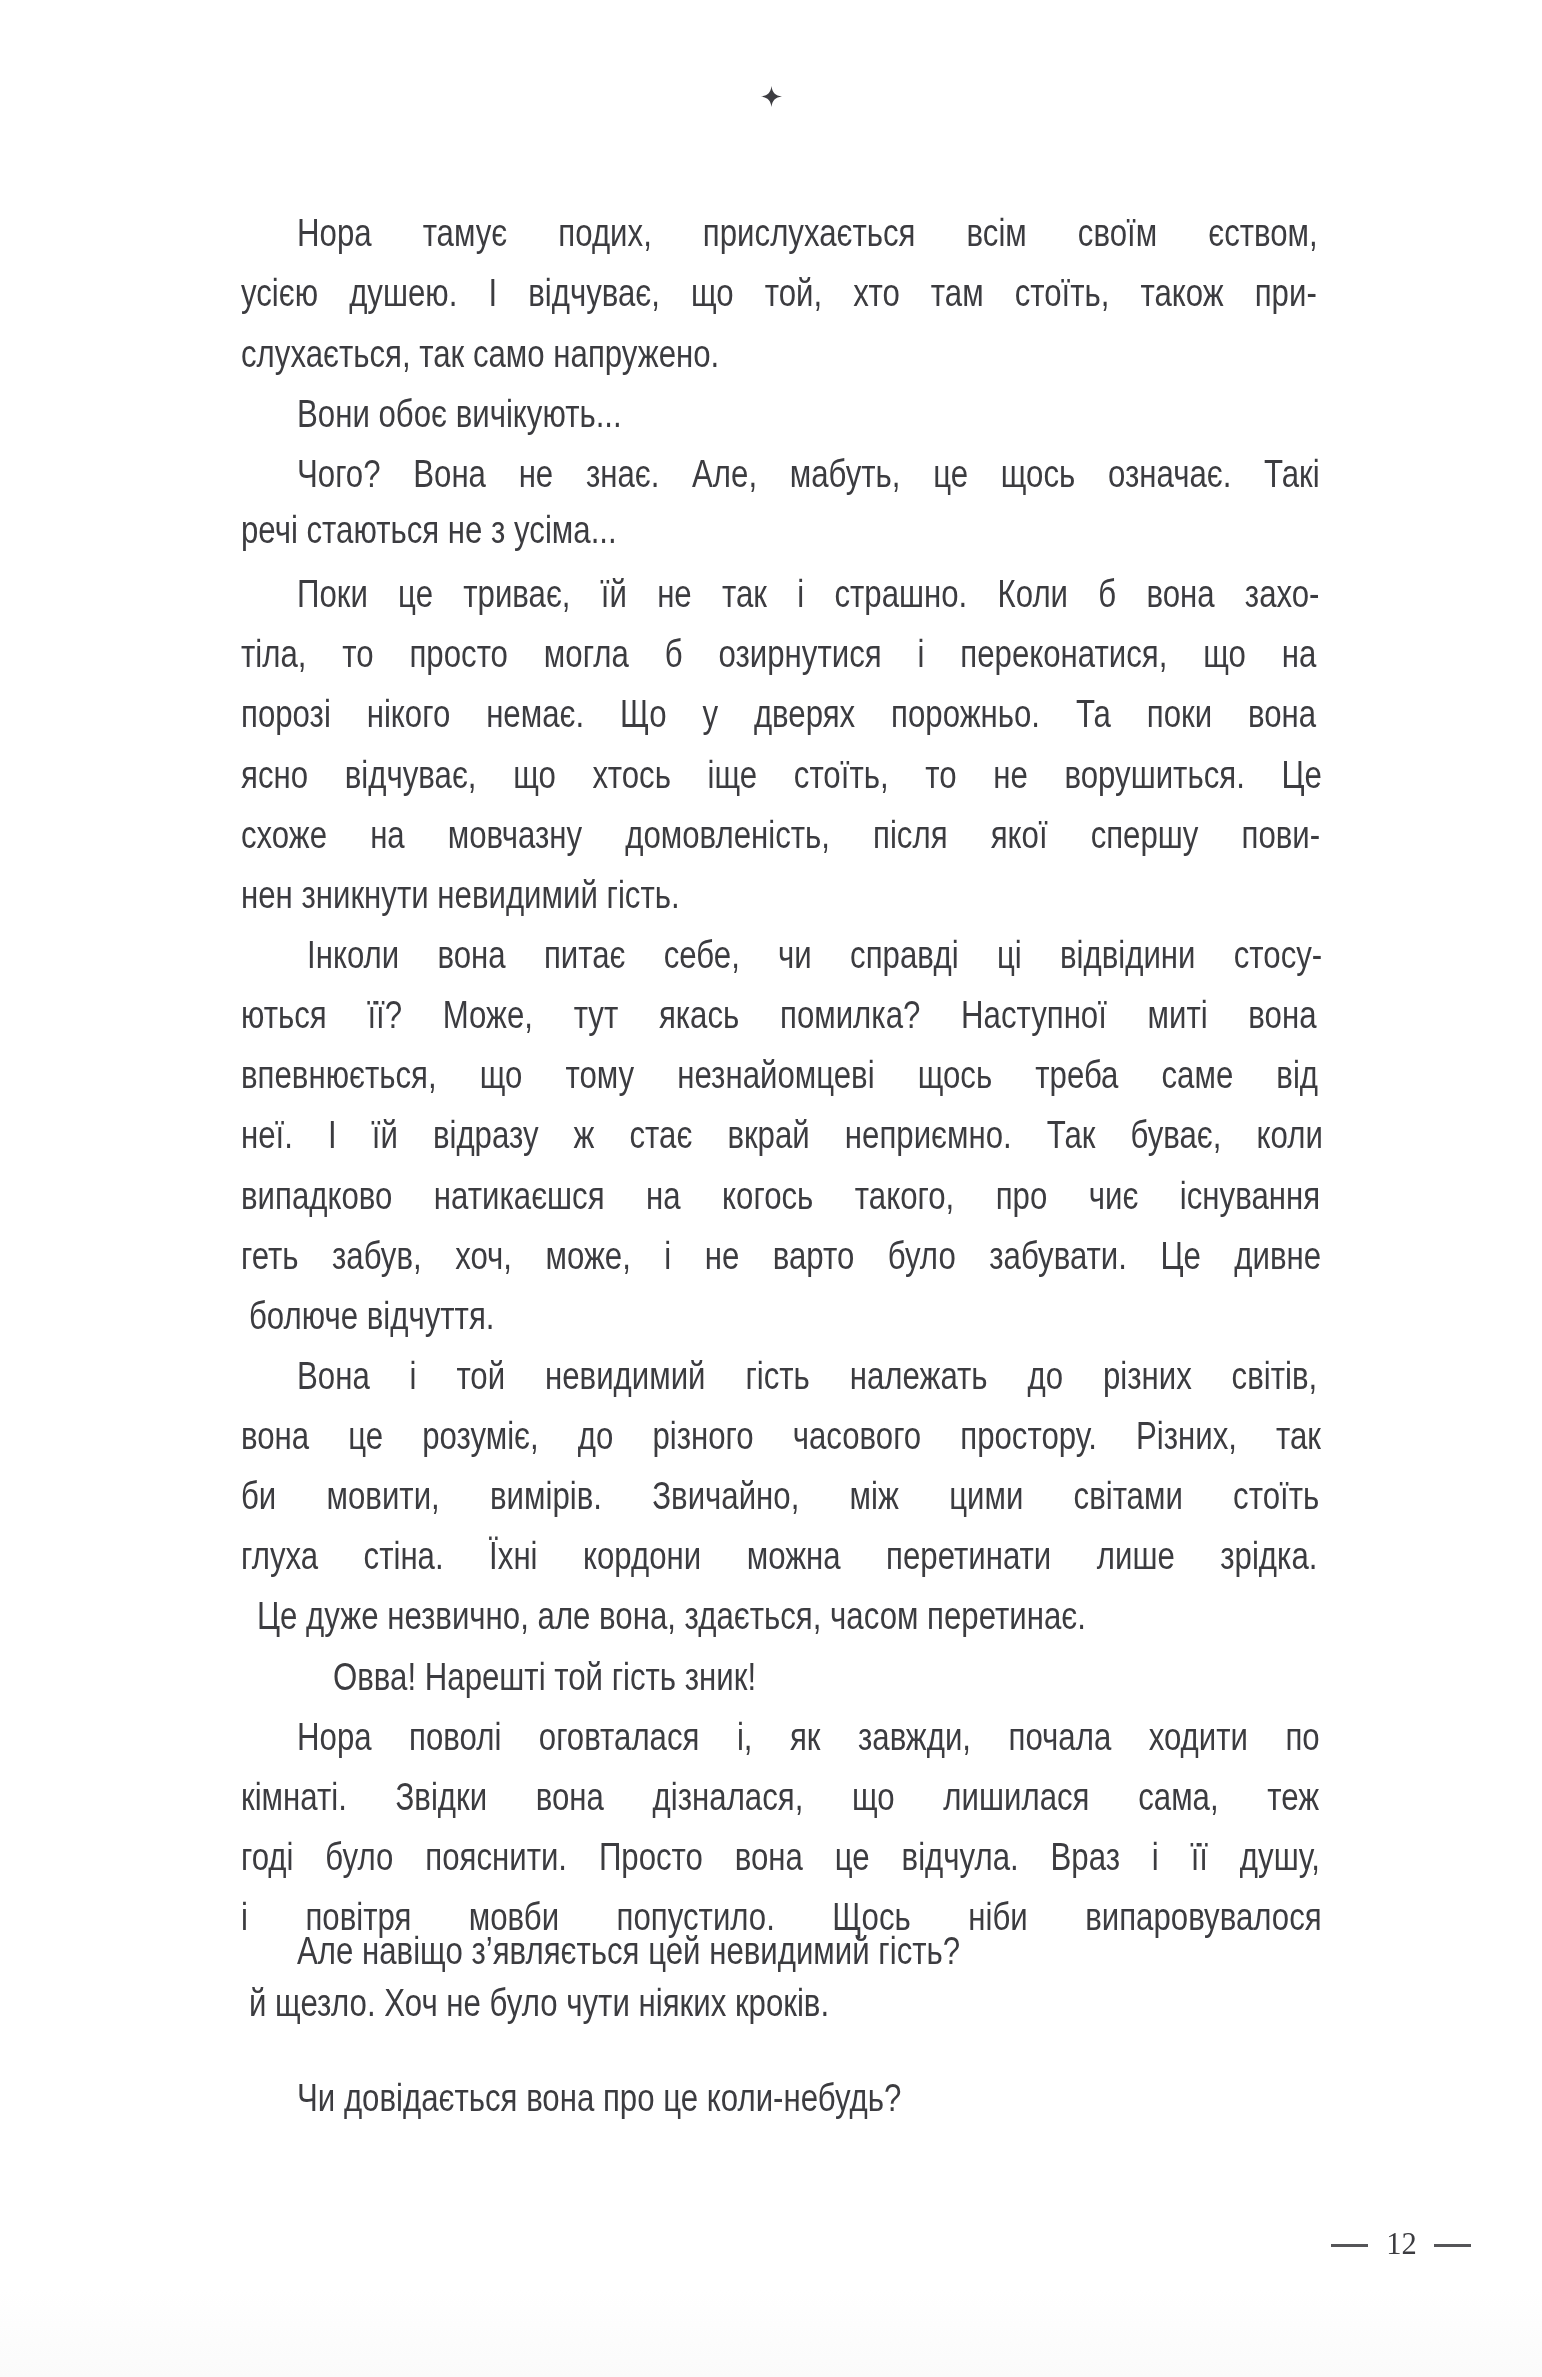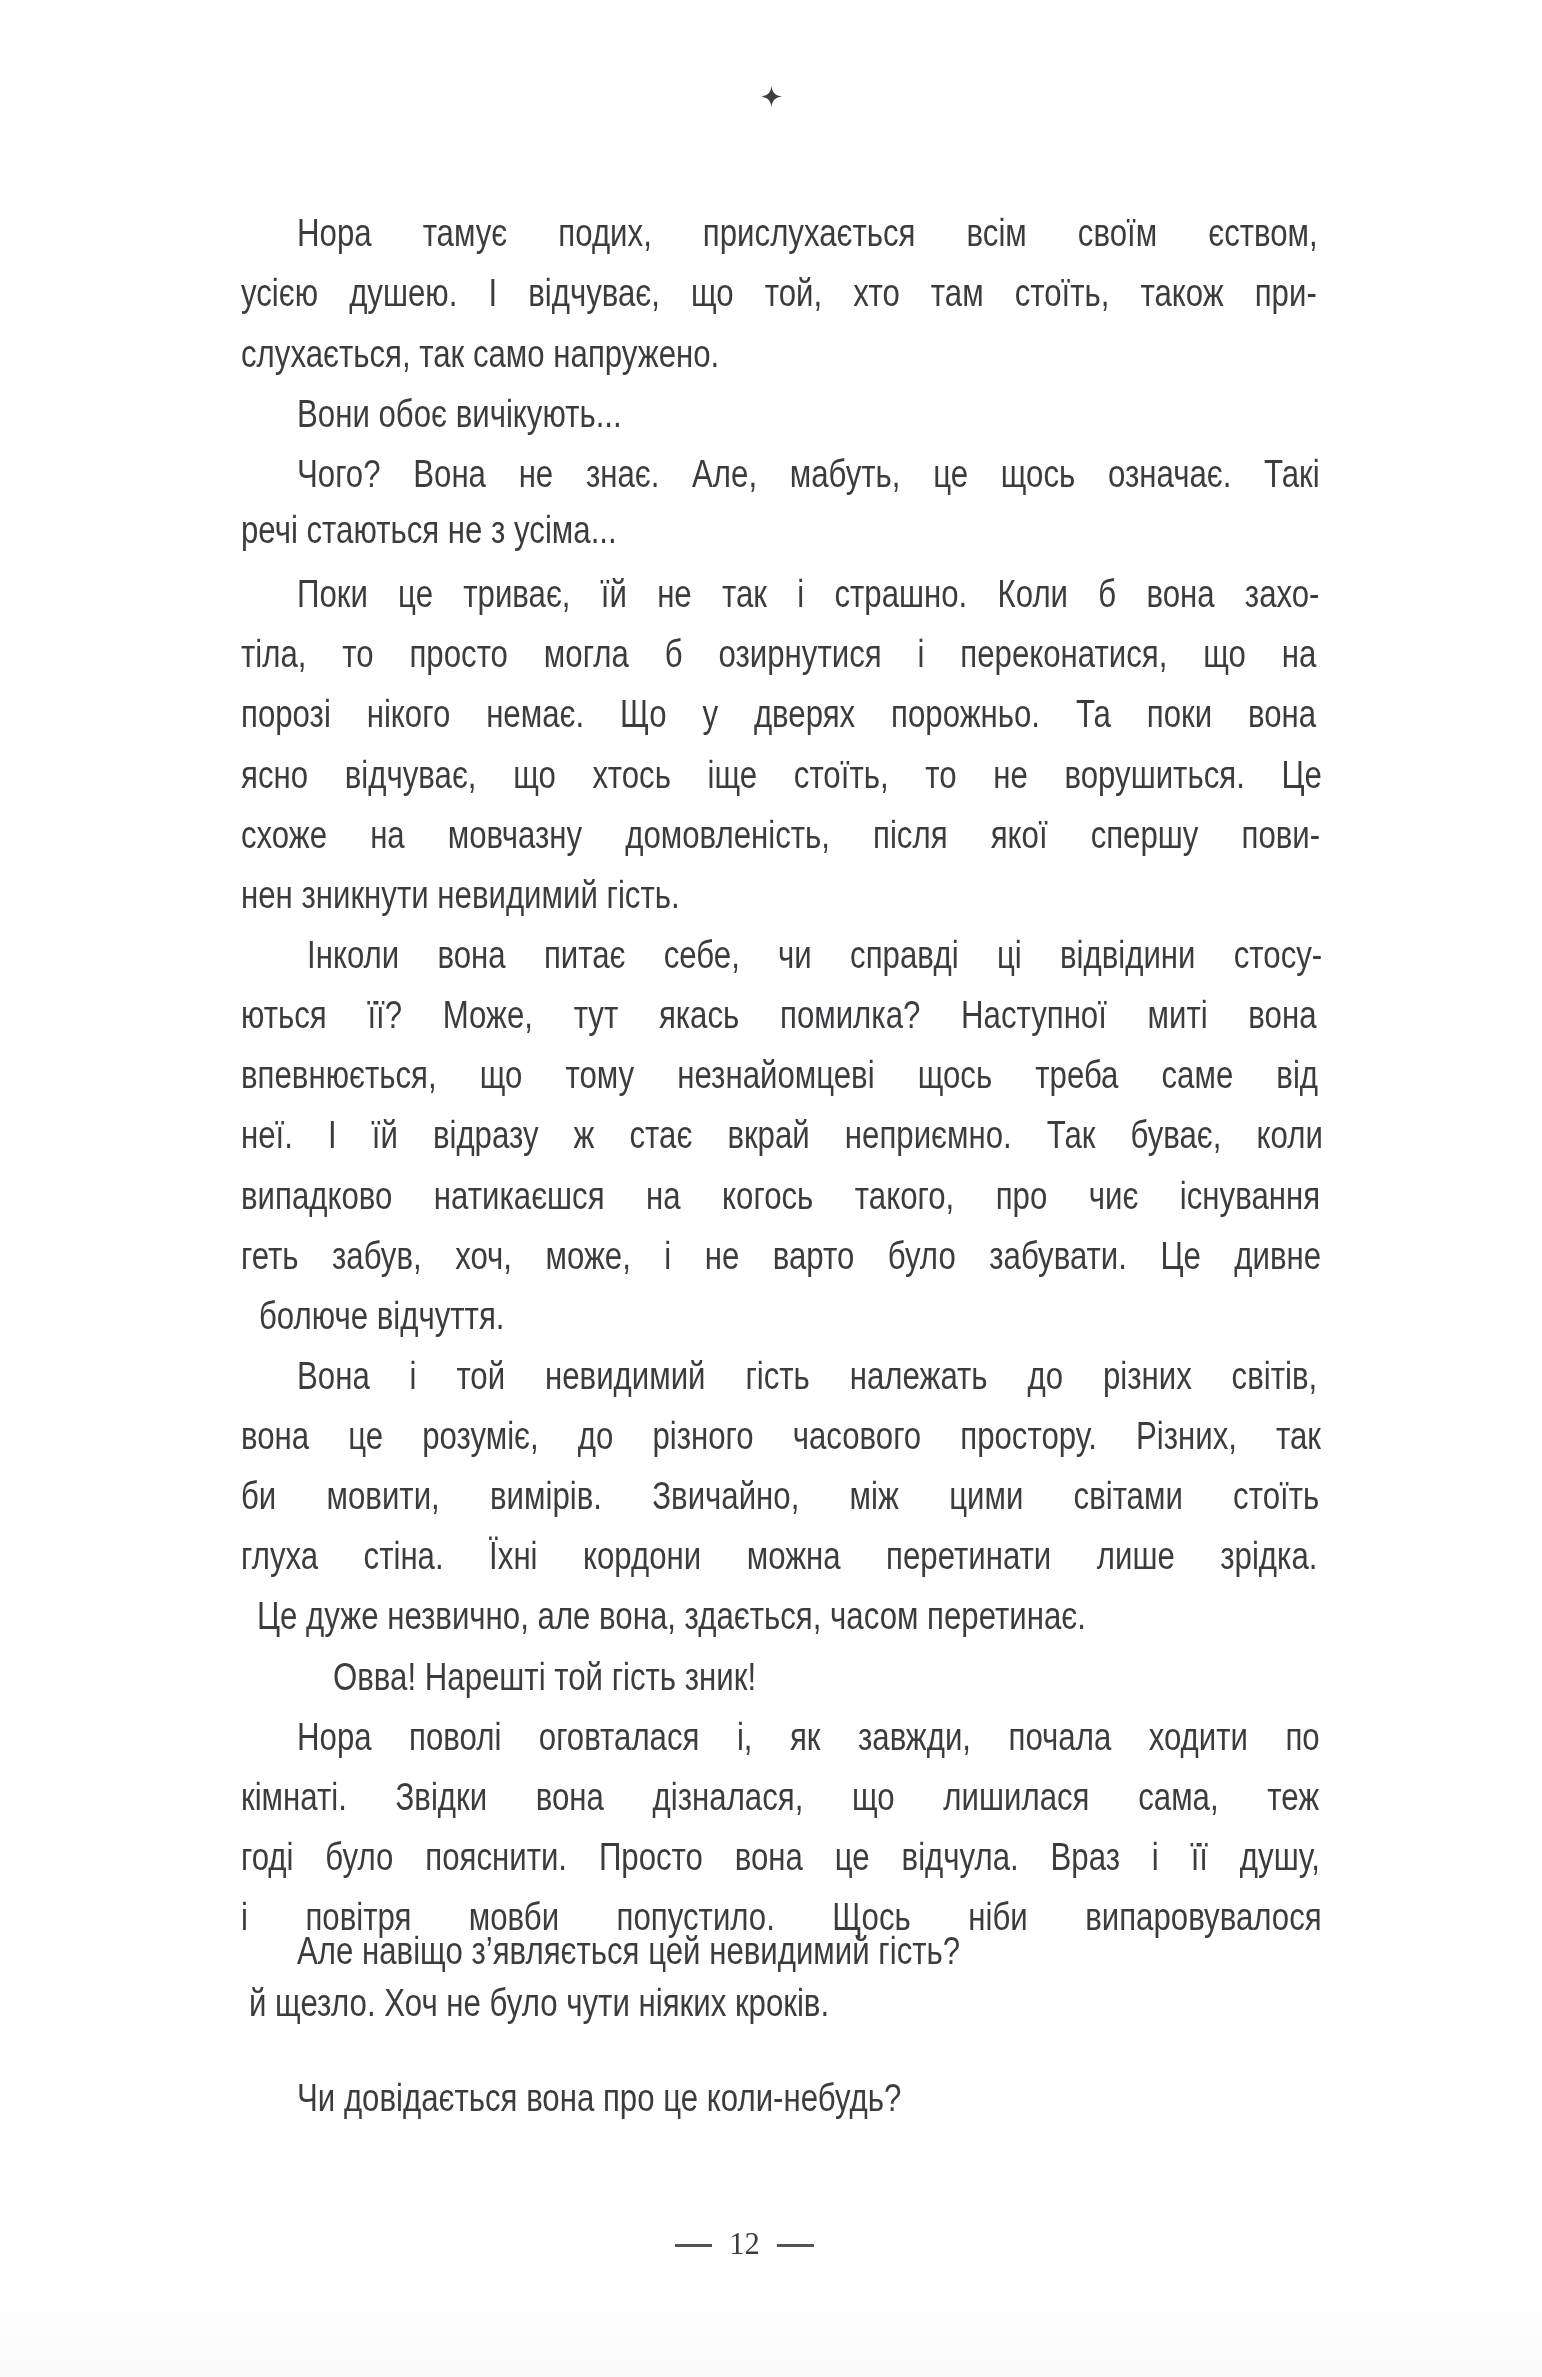--- a/index.html
+++ b/index.html
@@ -41,21 +41,21 @@
     }
     .line .inner {
       display: inline-block;
       transform-origin: 0 50%;
     }
     .page-number {
       position: absolute;
       left: 0;
       width: 1489px;
       top: 2224px;
-      text-align: center;
+      text-align: right;
       font-family: "Liberation Serif", serif;
       font-size: 30.5px;
       line-height: 40px;
       color: #3c3c40;
     }
     .page-number .dash {
       display: inline-block;
       width: 37px;
       height: 2.4px;
       background: #555558;
@@ -86,21 +86,21 @@
     <div class="line" style="left: 0px; top: 684px;"><span class="inner" style="word-spacing: 34px; transform: scaleX(0.8);">порозі нікого немає. Що у дверях порожньо. Та поки вона</span></div>
     <div class="line" style="left: 0px; top: 745px;"><span class="inner" style="word-spacing: 35px; transform: scaleX(0.8);">ясно відчуває, що хтось іще стоїть, то не ворушиться. Це</span></div>
     <div class="line" style="left: 0px; top: 805px;"><span class="inner" style="word-spacing: 43px; transform: scaleX(0.8);">схоже на мовчазну домовленість, після якої спершу пови-</span></div>
     <div class="line" style="left: 0px; top: 865px;"><span class="inner" style="transform: scaleX(0.8);">нен зникнути невидимий гість.</span></div>
     <div class="line" style="left: 66px; top: 925px;"><span class="inner" style="word-spacing: 37px; transform: scaleX(0.8);">Інколи вона питає себе, чи справді ці відвідини стосу-</span></div>
     <div class="line" style="left: 0px; top: 985px;"><span class="inner" style="word-spacing: 40px; transform: scaleX(0.8);">ються її? Може, тут якась помилка? Наступної миті вона</span></div>
     <div class="line" style="left: 0px; top: 1045px;"><span class="inner" style="word-spacing: 43px; transform: scaleX(0.8);">впевнюється, що тому незнайомцеві щось треба саме від</span></div>
     <div class="line" style="left: 0px; top: 1105px;"><span class="inner" style="word-spacing: 33px; transform: scaleX(0.8);">неї. І їй відразу ж стає вкрай неприємно. Так буває, коли</span></div>
     <div class="line" style="left: 0px; top: 1166px;"><span class="inner" style="word-spacing: 41px; transform: scaleX(0.8);">випадково натикаєшся на когось такого, про чиє існування</span></div>
     <div class="line" style="left: 0px; top: 1226px;"><span class="inner" style="word-spacing: 31px; transform: scaleX(0.8);">геть забув, хоч, може, і не варто було забувати. Це дивне</span></div>
-    <div class="line" style="left: 18px; top: 1286px;"><span class="inner" style="transform: scaleX(0.8);">болюче відчуття.</span></div>
+    <div class="line" style="left: 8px; top: 1286px;"><span class="inner" style="transform: scaleX(0.8);">болюче відчуття.</span></div>
     <div class="line" style="left: 56px; top: 1346px;"><span class="inner" style="word-spacing: 39px; transform: scaleX(0.8);">Вона і той невидимий гість належать до різних світів,</span></div>
     <div class="line" style="left: 0px; top: 1406px;"><span class="inner" style="word-spacing: 38px; transform: scaleX(0.8);">вона це розуміє, до різного часового простору. Різних, так</span></div>
     <div class="line" style="left: 0px; top: 1466px;"><span class="inner" style="word-spacing: 52px; transform: scaleX(0.8);">би мовити, вимірів. Звичайно, між цими світами стоїть</span></div>
     <div class="line" style="left: 0px; top: 1526px;"><span class="inner" style="word-spacing: 46px; transform: scaleX(0.8);">глуха стіна. Їхні кордони можна перетинати лише зрідка.</span></div>
     <div class="line" style="left: 16px; top: 1586px;"><span class="inner" style="transform: scaleX(0.8);">Це дуже незвично, але вона, здається, часом перетинає.</span></div>
     <div class="line" style="left: 56px; top: 1647px; margin-left: 36px;"><span class="inner" style="transform: scaleX(0.8);">Овва! Нарешті той гість зник!</span></div>
     <div class="line" style="left: 56px; top: 1707px;"><span class="inner" style="word-spacing: 36px; transform: scaleX(0.8);">Нора поволі оговталася і, як завжди, почала ходити по</span></div>
     <div class="line" style="left: 0px; top: 1767px;"><span class="inner" style="word-spacing: 50px; transform: scaleX(0.8);">кімнаті. Звідки вона дізналася, що лишилася сама, теж</span></div>
     <div class="line" style="left: 0px; top: 1827px;"><span class="inner" style="word-spacing: 29px; transform: scaleX(0.8);">годі було пояснити. Просто вона це відчула. Враз і її душу,</span></div>
     <div class="line" style="left: 0px; top: 1887px;"><span class="inner" style="word-spacing: 61px; transform: scaleX(0.8);">і повітря мовби попустило. Щось ніби випаровувалося</span></div>

